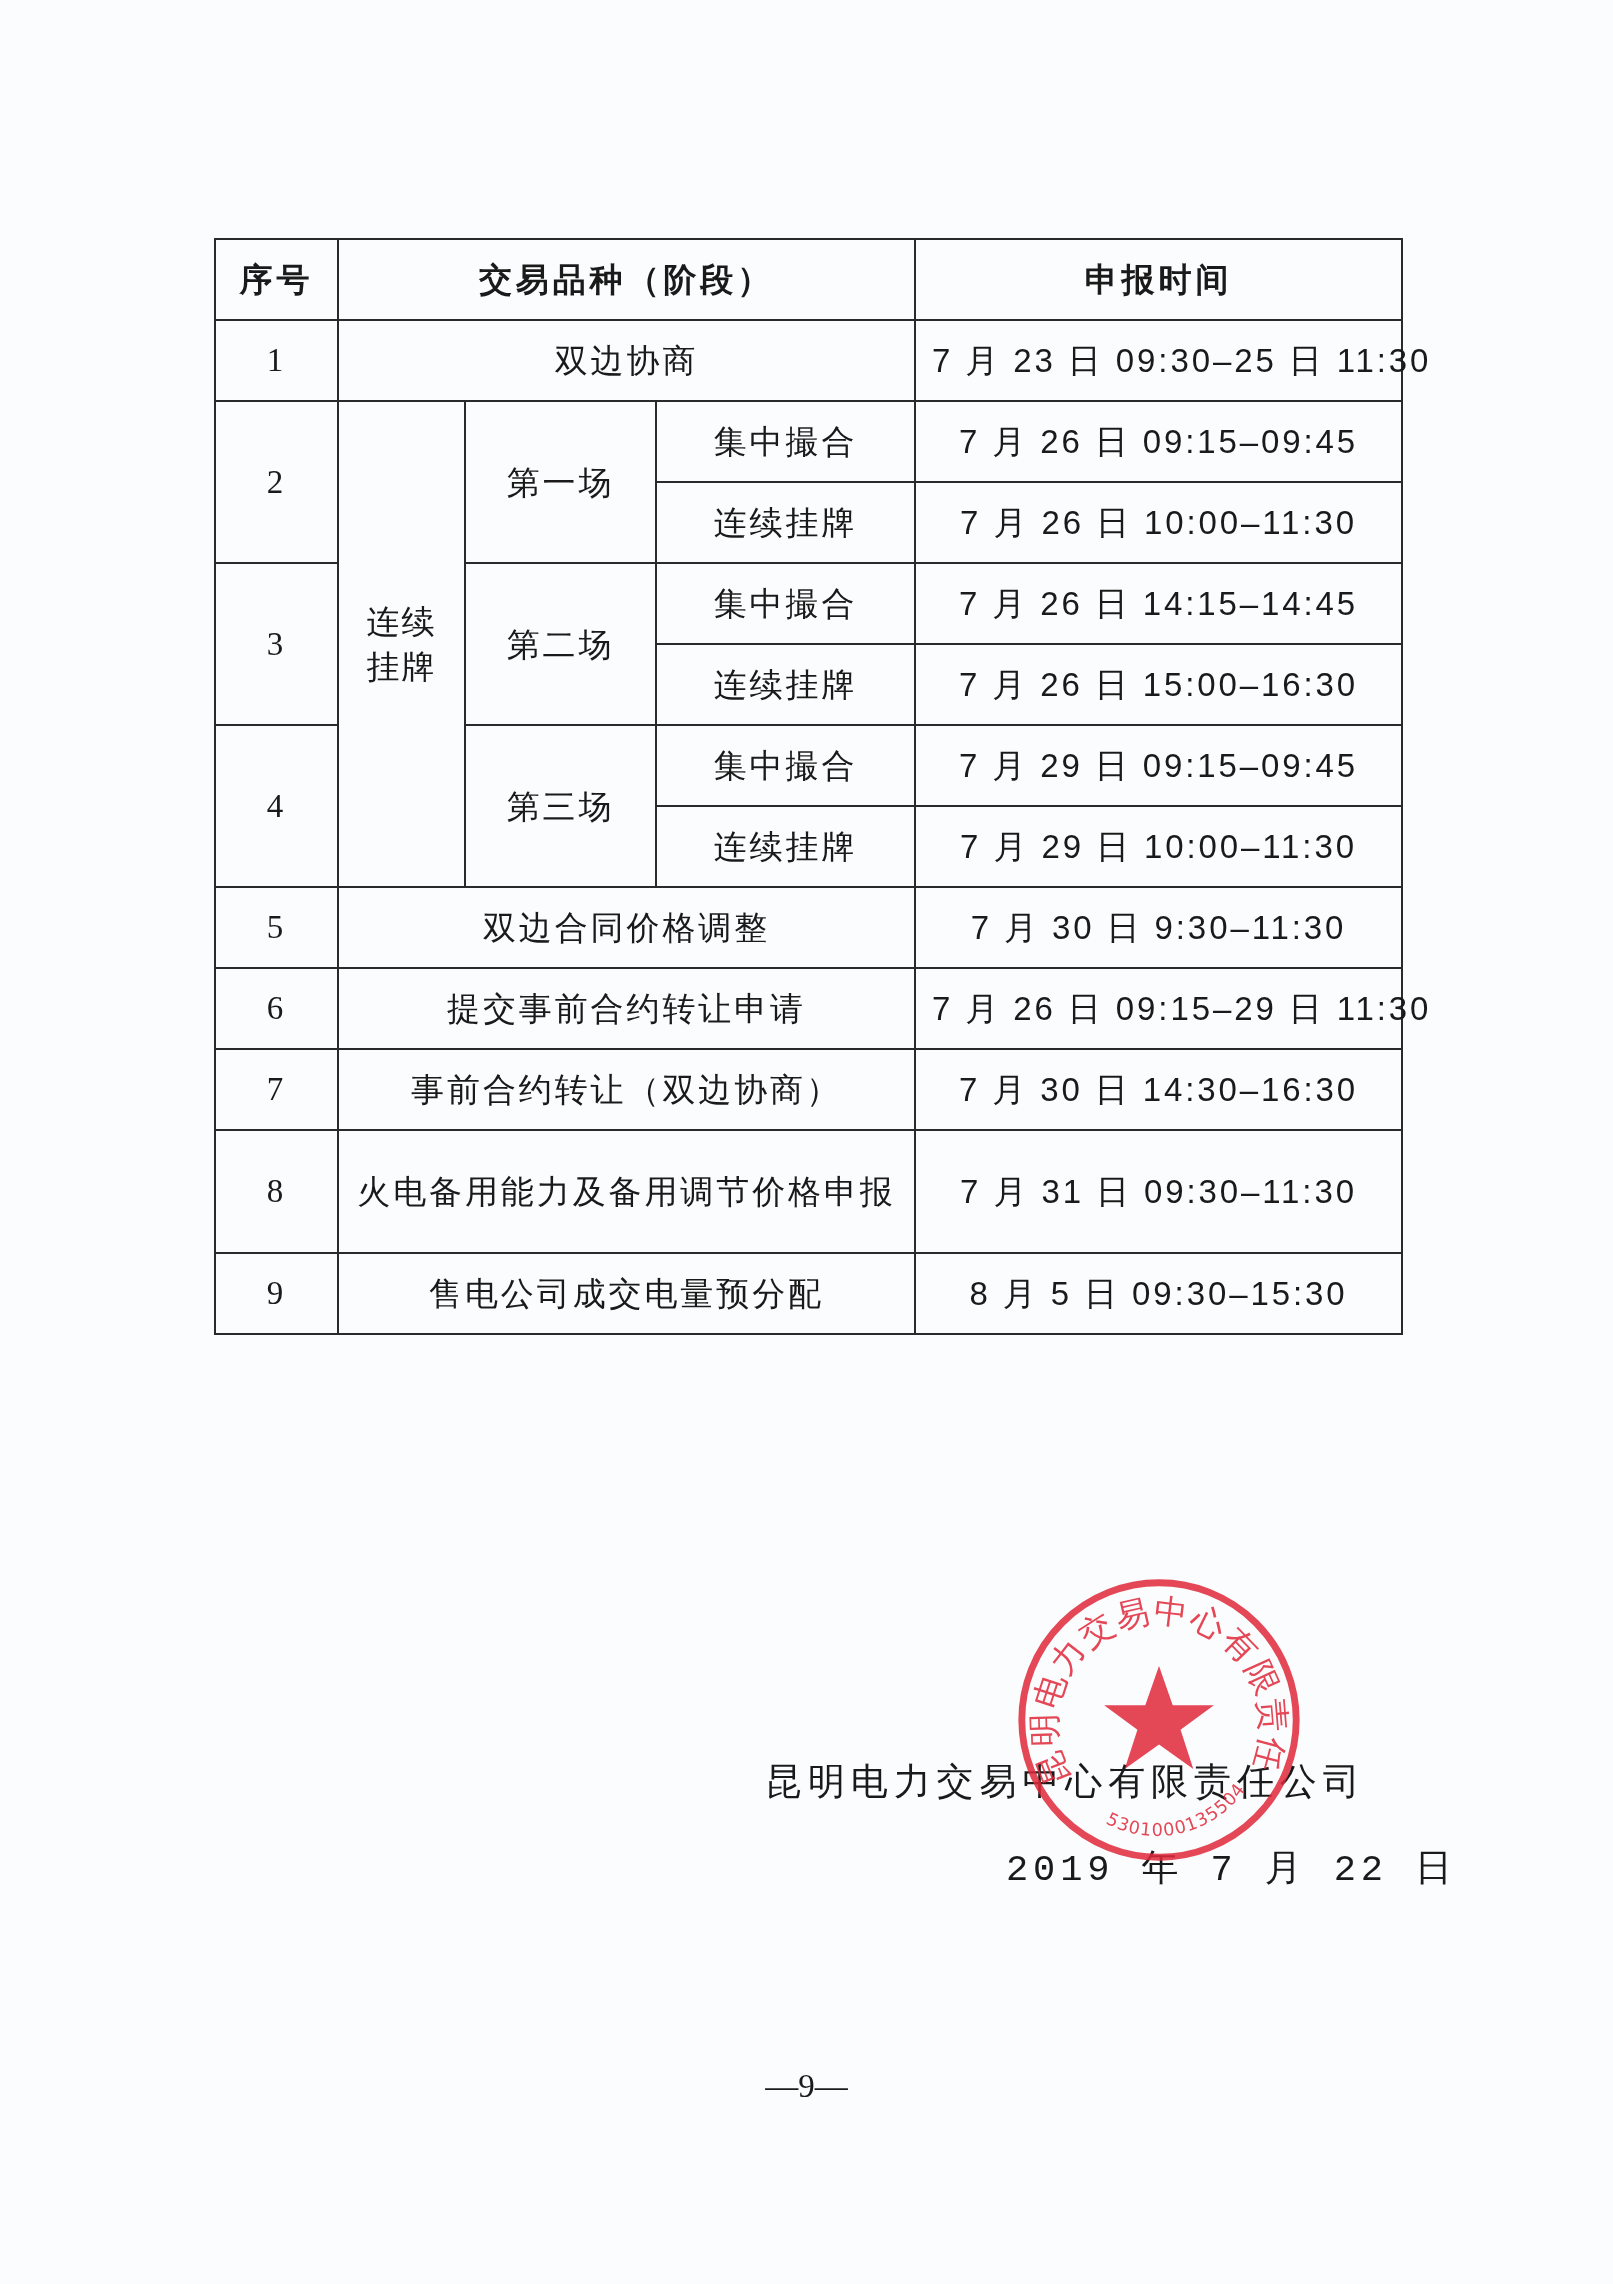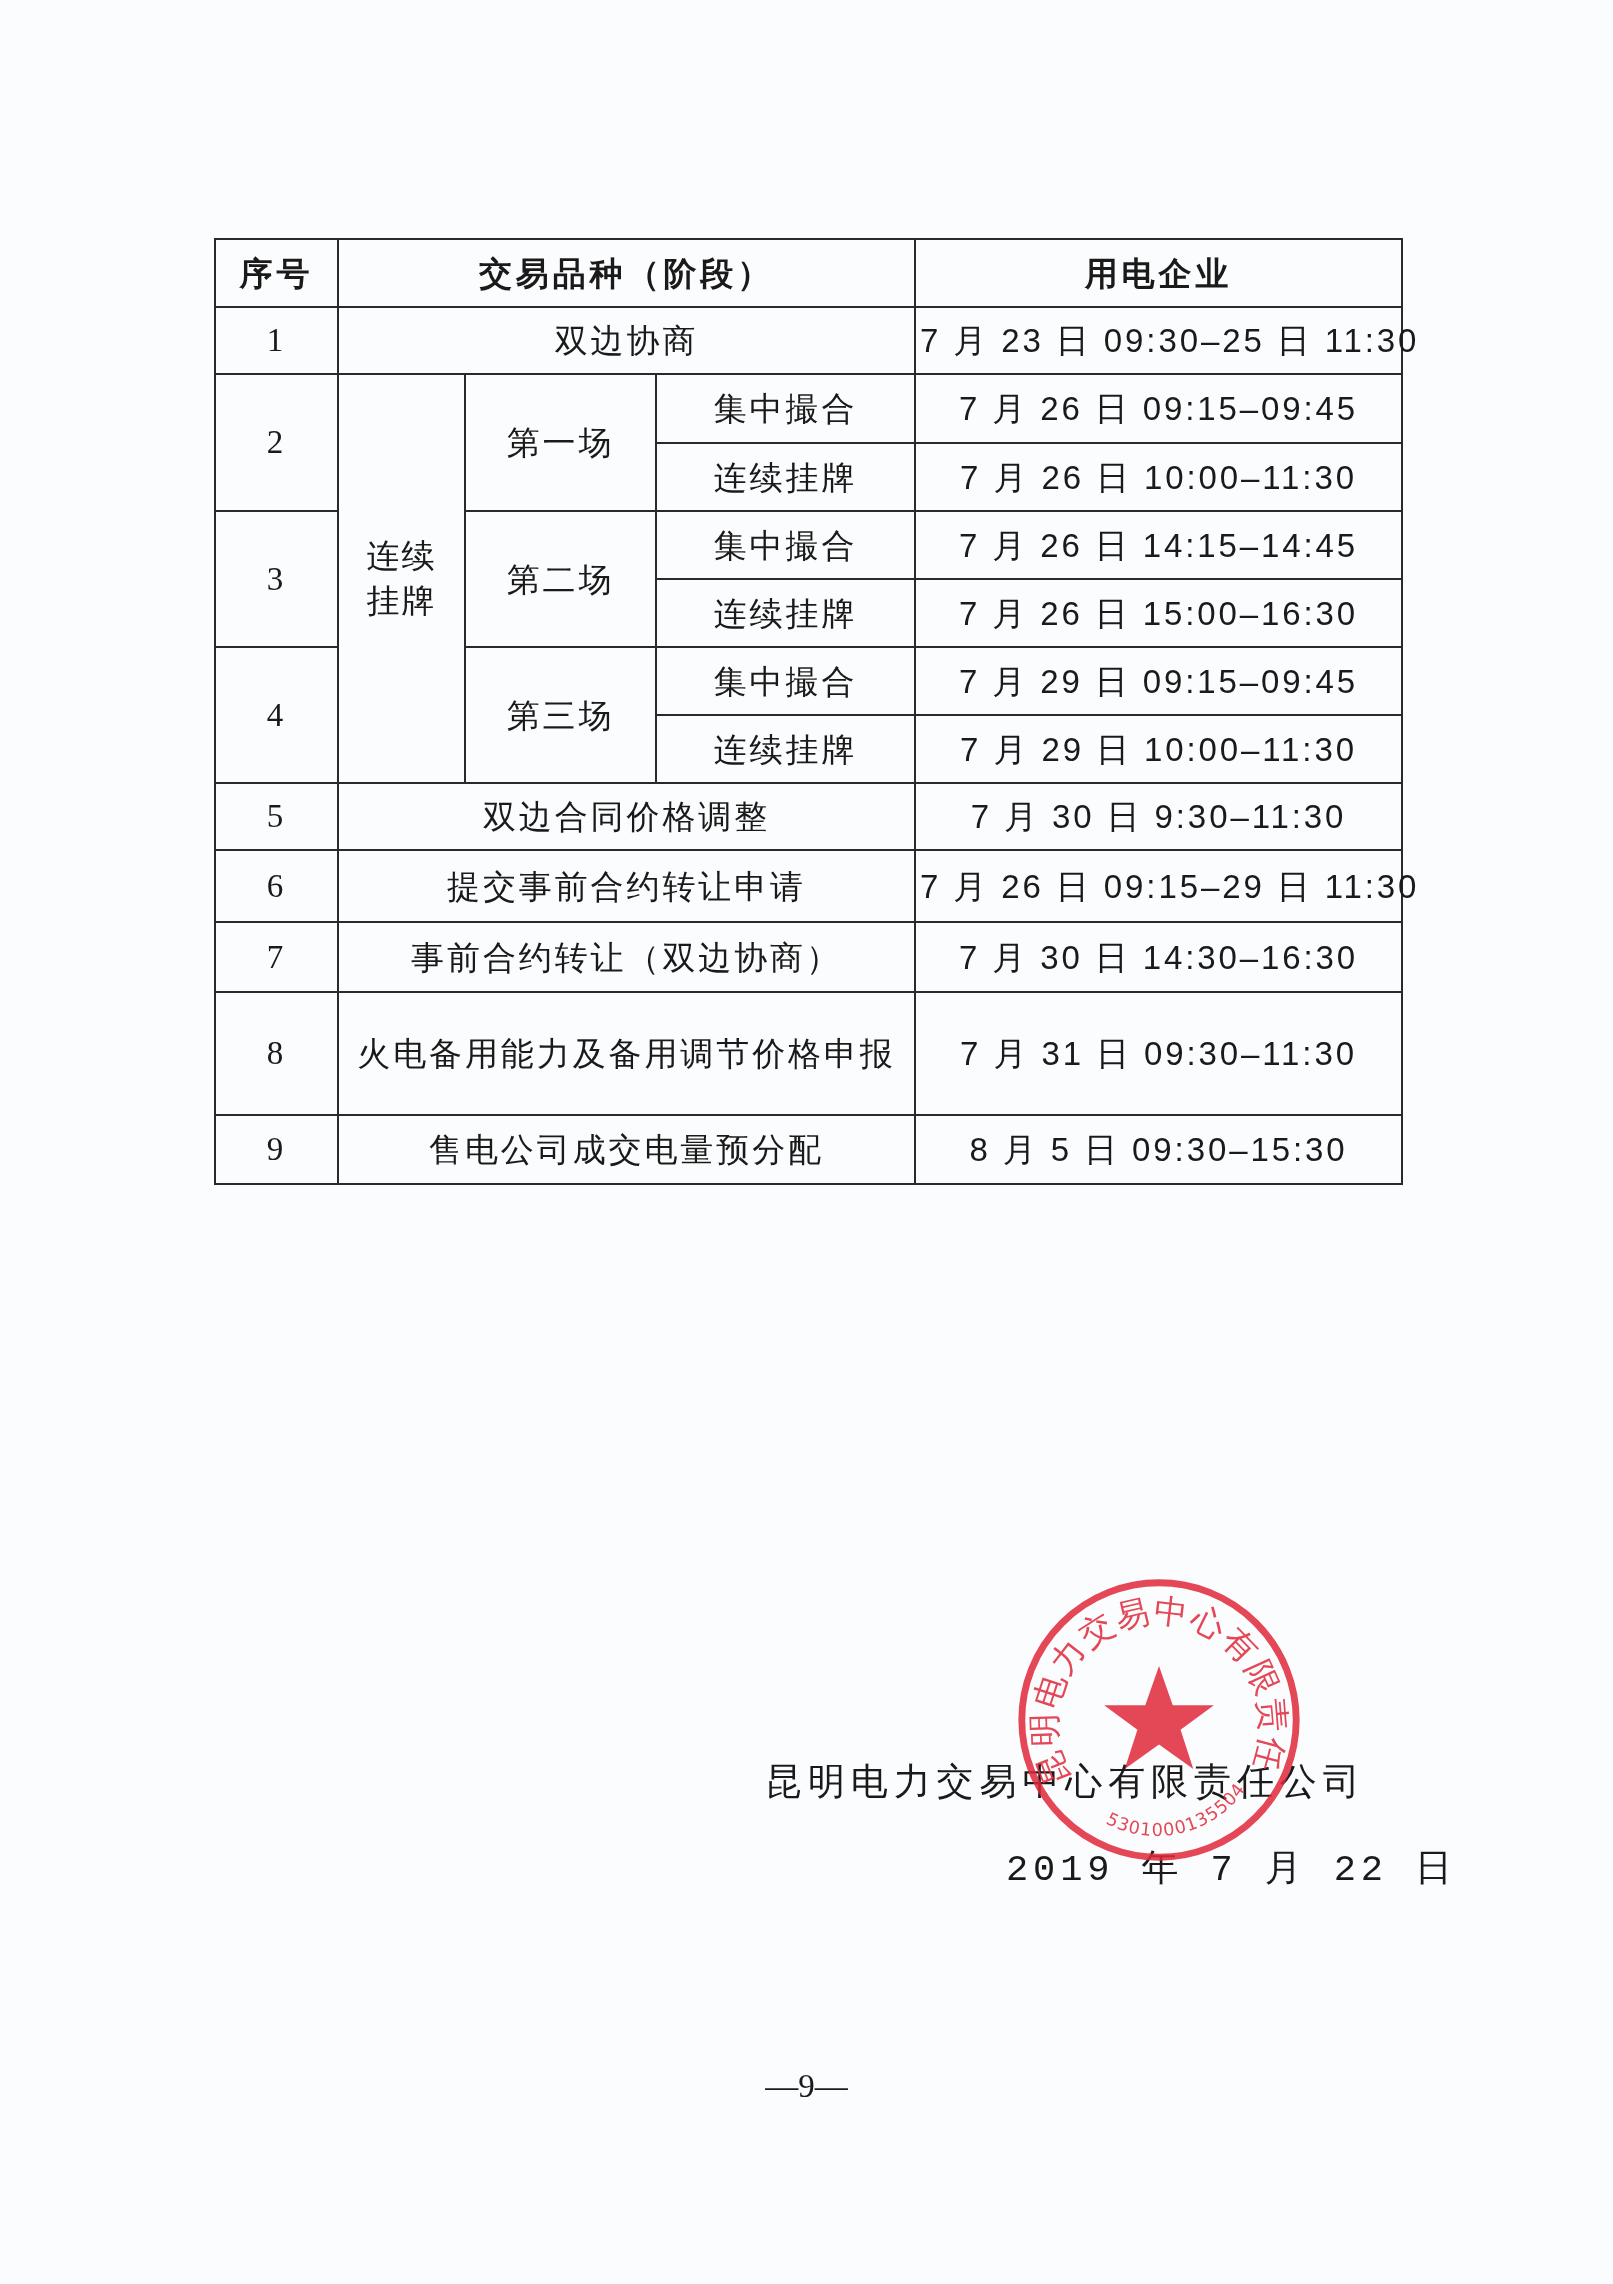--- a/index.html
+++ b/index.html
@@ -12,21 +12,21 @@
   .page { position:absolute; left:0; top:0; width:1613px; height:2285px; }
   table.sched {
     position:absolute; left:214px; top:238px;
     width:1187px;
     border-collapse:collapse;
     table-layout:fixed;
   }
   table.sched td, table.sched th {
     border:2px solid #2a2a2a;
     text-align:center; vertical-align:middle;
-    padding:4px;
+    padding:16px;
     font-weight:normal;
     font-size:33px;
     line-height:47px;
     letter-spacing:2.9px;
   }
   table.sched th { font-weight:bold; letter-spacing:3.9px; }
   .num { font-family: "Liberation Serif", serif; font-size:35px; letter-spacing:0; }
   .time { font-family: Liberation Sans, sans-serif; font-size:33px; letter-spacing:1px; white-space:nowrap; }
   .para {
     position:absolute; left:214px; top:1294px; width:1188px;
@@ -61,21 +61,21 @@
       <col style="width:123px">
         <col style="width:127px">
         <col style="width:191px">
         <col style="width:259px">
         <col style="width:487px">
     </colgroup>
     <tbody>
         <tr style="height:68px">
       <th>序号</th>
       <th colspan="3">交易品种（阶段）</th>
-      <th>用电企业</th>
+      <th>申报时间</th>
     </tr>
     <tr style="height:67px">
       <td class="num">1</td>
       <td colspan="3">双边协商</td>
       <td class="time">7 月 23 日 09:30–25 日 11:30</td>
     </tr>
     <tr style="height:69px">
       <td rowspan="2" class="num">2</td>
       <td rowspan="6"><span style="display:inline-block;width:71px;line-height:45px;letter-spacing:2px;">连续挂牌</span></td>
       <td rowspan="2">第一场</td>

